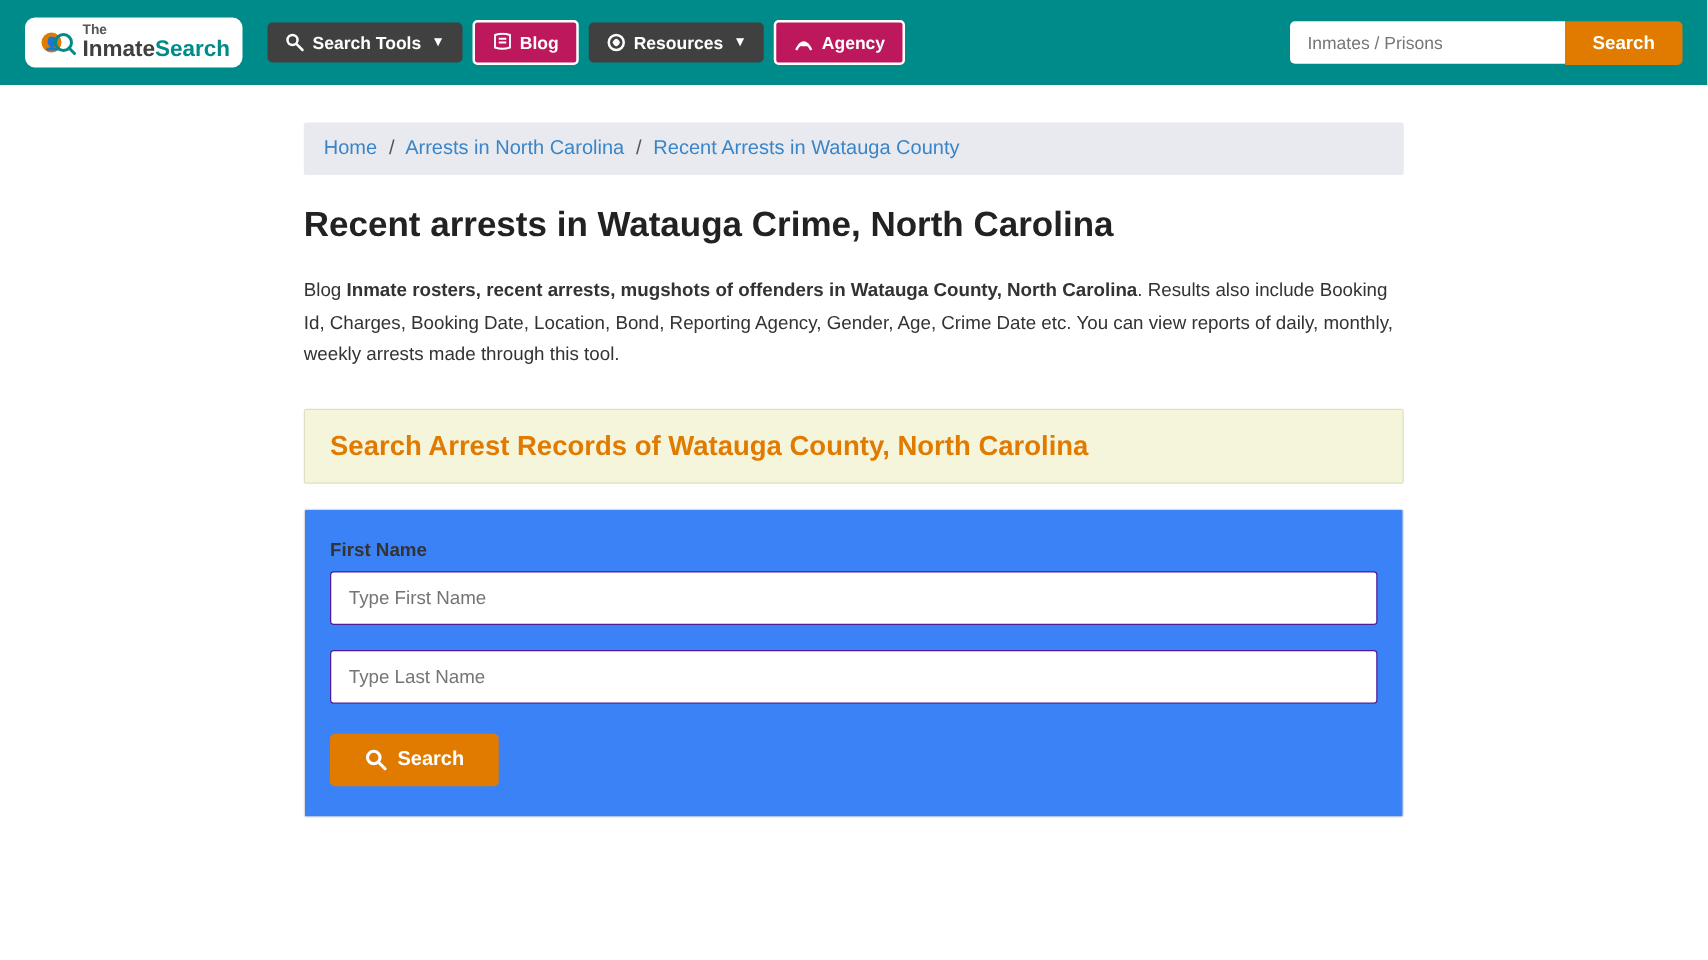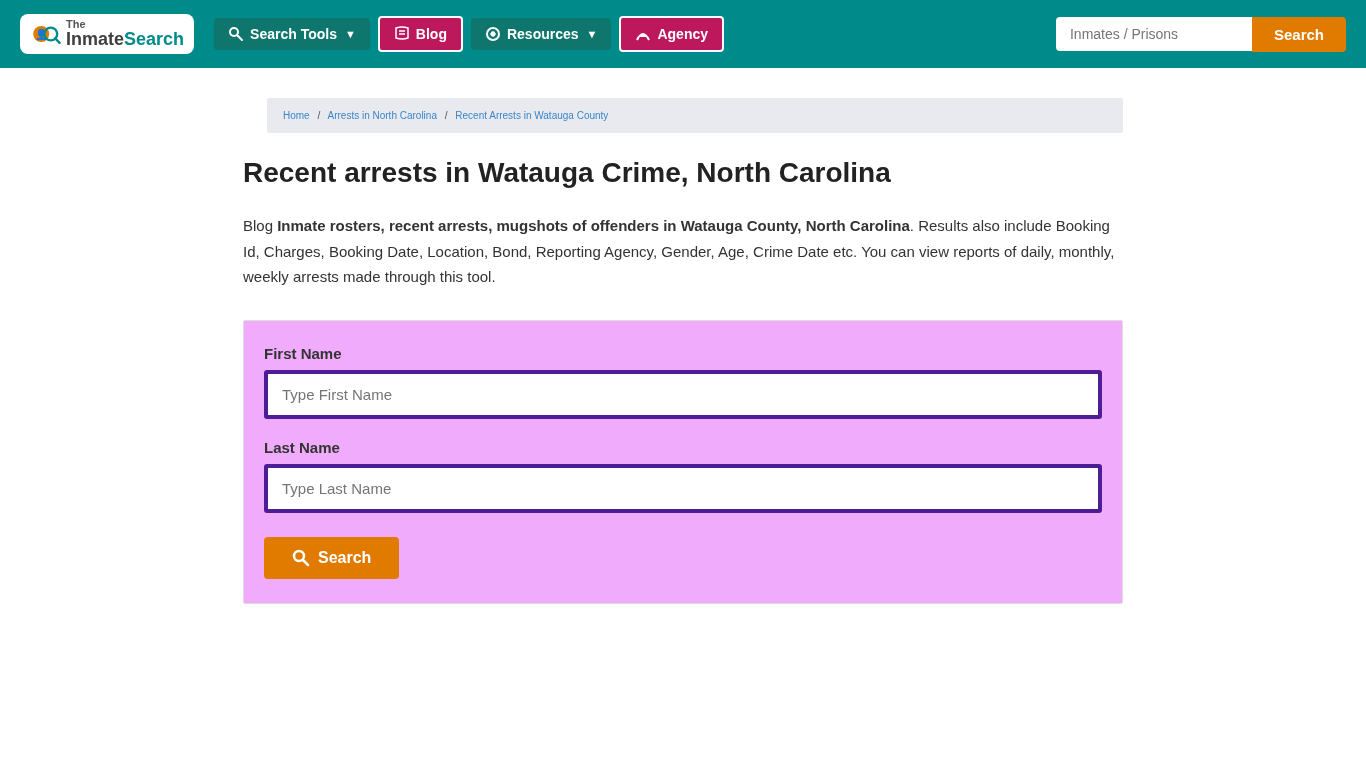--- a/index.html
+++ b/index.html
@@ -41,21 +41,21 @@
     .logo-text .search { color: #008B8B; }
 
     .nav-items {
       display: flex;
       align-items: center;
       gap: 8px;
       flex: 1;
       margin-left: 20px;
     }
     .nav-btn {
-      background: #0f766e;
+      background: #404040;
       color: #fff;
       border: none;
       border-radius: 4px;
       padding: 8px 14px;
       font-size: 14px;
       font-weight: bold;
       cursor: pointer;
       display: flex;
       align-items: center;
       gap: 6px;
@@ -67,21 +67,21 @@
       display: flex;
       align-items: center;
       gap: 0;
     }
     .header-search-input {
       padding: 9px 14px;
       font-size: 14px;
       border: none;
       border-radius: 4px 0 0 4px;
       outline: none;
-      width: 196px;
+      width: 220px;
       color: #888;
     }
     .header-search-btn {
       background: #e07b00;
       color: #fff;
       border: none;
       padding: 9px 22px;
       font-size: 15px;
       font-weight: bold;
       border-radius: 0 4px 4px 0;
@@ -94,22 +94,21 @@
       margin: 0 auto;
       padding: 30px 20px 60px;
     }
 
     
     .breadcrumb {
       background: #e8eaf0;
       padding: 12px 16px;
       border-radius: 2px;
       margin-bottom: 24px;
-      font-size: 10px;
-      margin-left: 24px;
+      font-size: 16px;
     }
     .breadcrumb a {
       color: #3a85c7;
       text-decoration: none;
     }
     .breadcrumb .sep { color: #555; margin: 0 5px; }
 
     
     .page-title {
       font-size: 28px;
@@ -136,40 +135,40 @@
       border-radius: 2px;
     }
     .search-section-title {
       font-size: 22px;
       font-weight: bold;
       color: #e07b00;
     }
 
     
     .form-container {
-      background: #f0abfc;
+      background: #3b82f6;
       border: 1px solid #ddd;
       padding: 24px 20px;
       border-radius: 2px;
     }
     .form-group {
       margin-bottom: 20px;
     }
     .form-label {
       font-size: 15px;
       font-weight: bold;
       color: #333;
       margin-bottom: 8px;
       display: block;
     }
     .form-input {
       width: 100%;
       padding: 12px 14px;
       font-size: 15px;
-      border: 4px solid #4c1d95;
+      border: 1px solid #4c1d95;
       border-radius: 3px;
       outline: none;
       background: #fff;
       color: #888;
     }
 
     .search-btn {
       background: #e07b00;
       color: #fff;
       border: none;
@@ -254,28 +253,30 @@
     <span class="sep">/</span>
     <a href="#">Recent Arrests in Watauga County</a>
   </nav>
 
   <h1 class="page-title">Recent arrests in Watauga Crime, North Carolina</h1>
 
   <p class="description">
     <span>Blog </span><strong>Inmate rosters, recent arrests, mugshots of offenders in Watauga County, North Carolina</strong><span>. Results also include Booking Id, Charges, Booking Date, Location, Bond, Reporting Agency, Gender, Age, Crime Date etc. You can view reports of daily, monthly, weekly arrests made through this tool.</span>
   </p>
 
+  <div class="search-section-header">
+    <h2 class="search-section-title">Search Arrest Records of Watauga County, North Carolina</h2>
+  </div>
 
   <div class="form-container">
     <div class="form-group">
       <label class="form-label">First Name</label>
       <input class="form-input" type="text" placeholder="Type First Name" style="">
     </div>
     <div class="form-group">
-      <label class="form-label">Last Name</label>
       <input class="form-input" type="text" placeholder="Type Last Name" style="">
     </div>
     <button class="search-btn">
       <svg width="18" height="18" viewBox="0 0 18 18" fill="white">
         <circle cx="7" cy="7" r="5" stroke="white" stroke-width="2.5" fill="none"></circle>
         <line x1="11" y1="11" x2="16" y2="16" stroke="white" stroke-width="2.5" stroke-linecap="round"></line>
       </svg>
       <span>Search</span>
     </button>
   </div>

